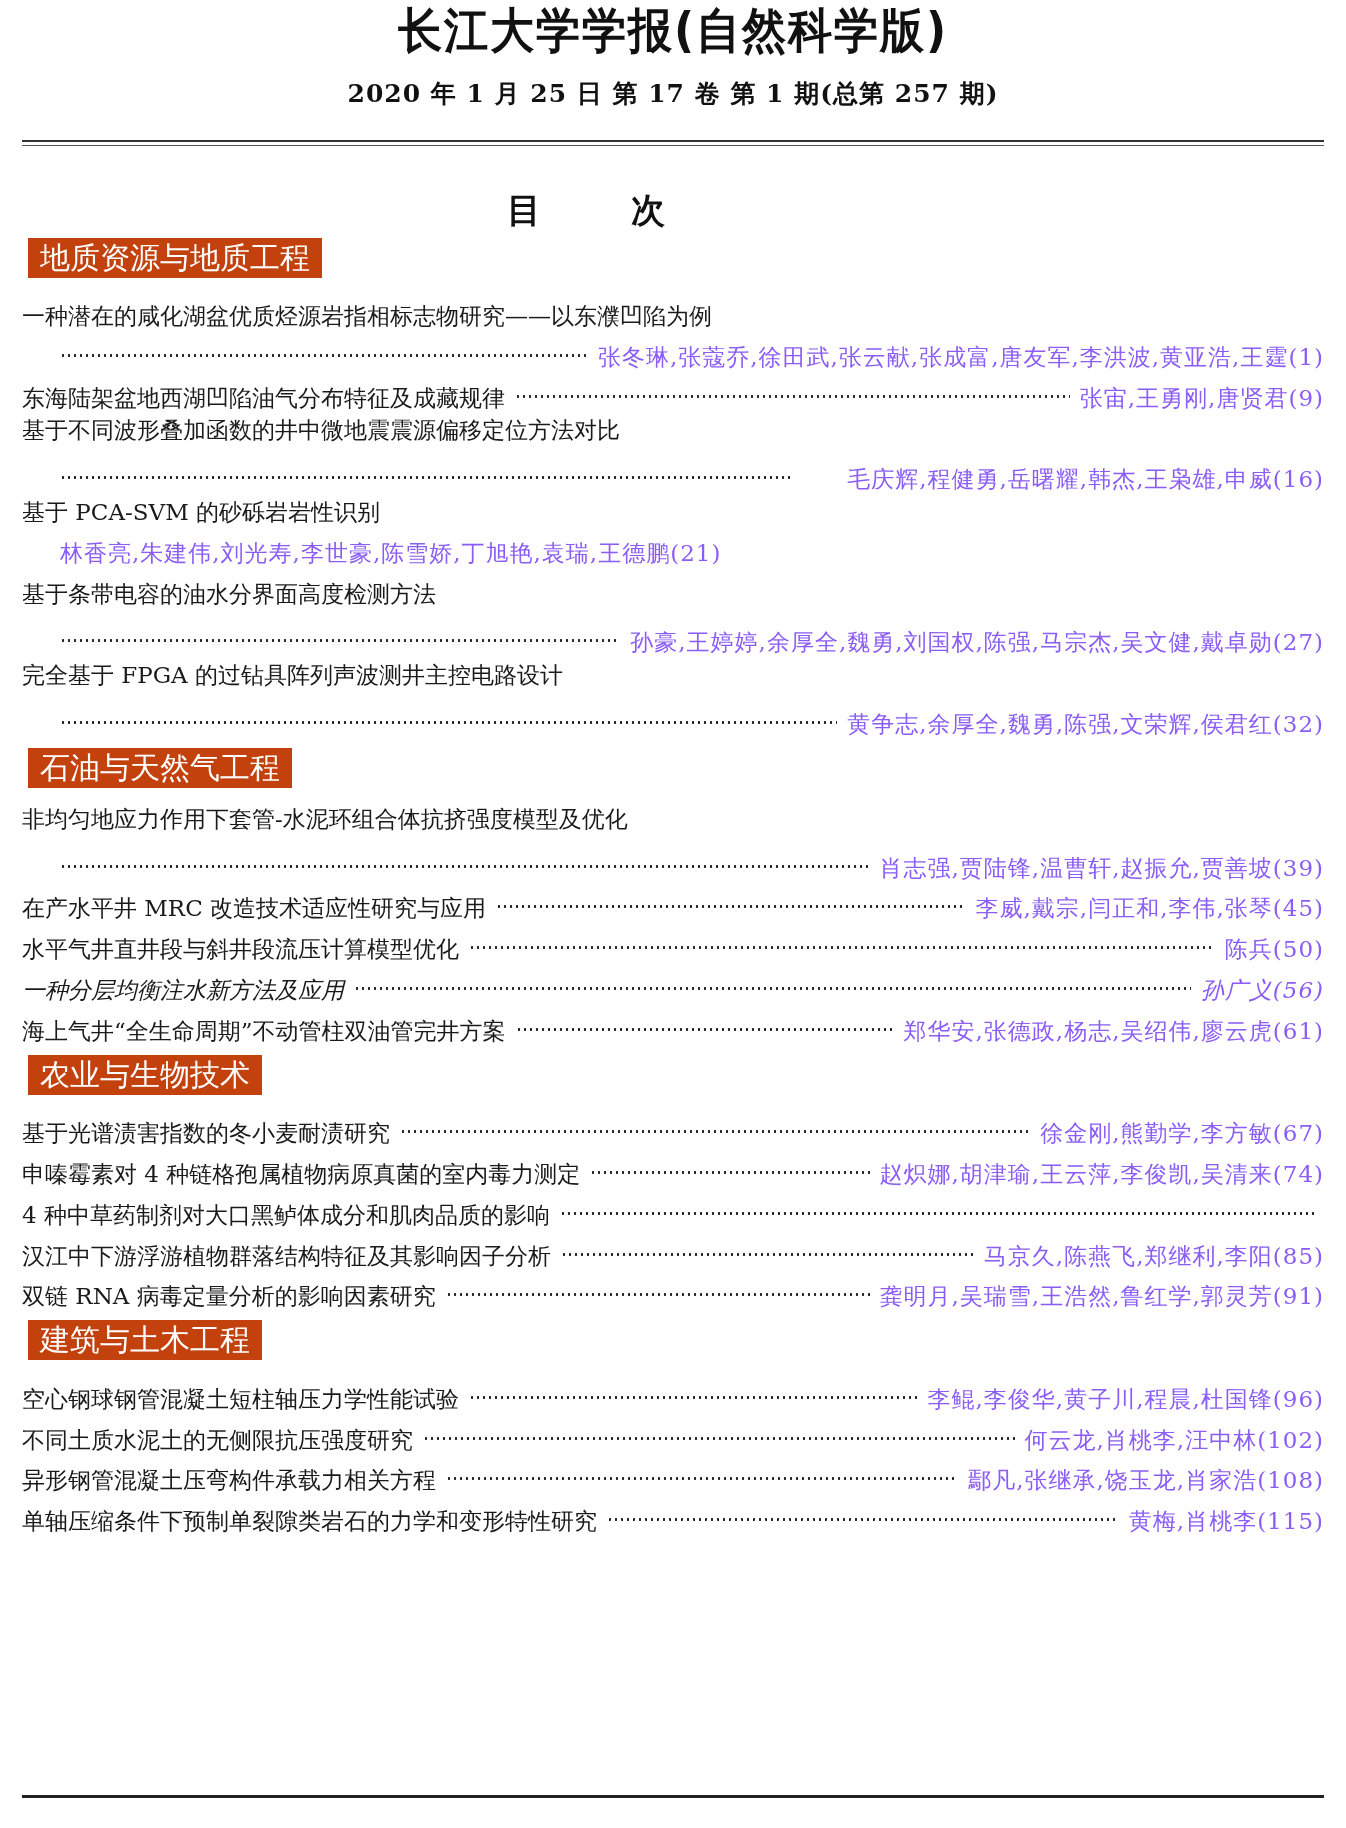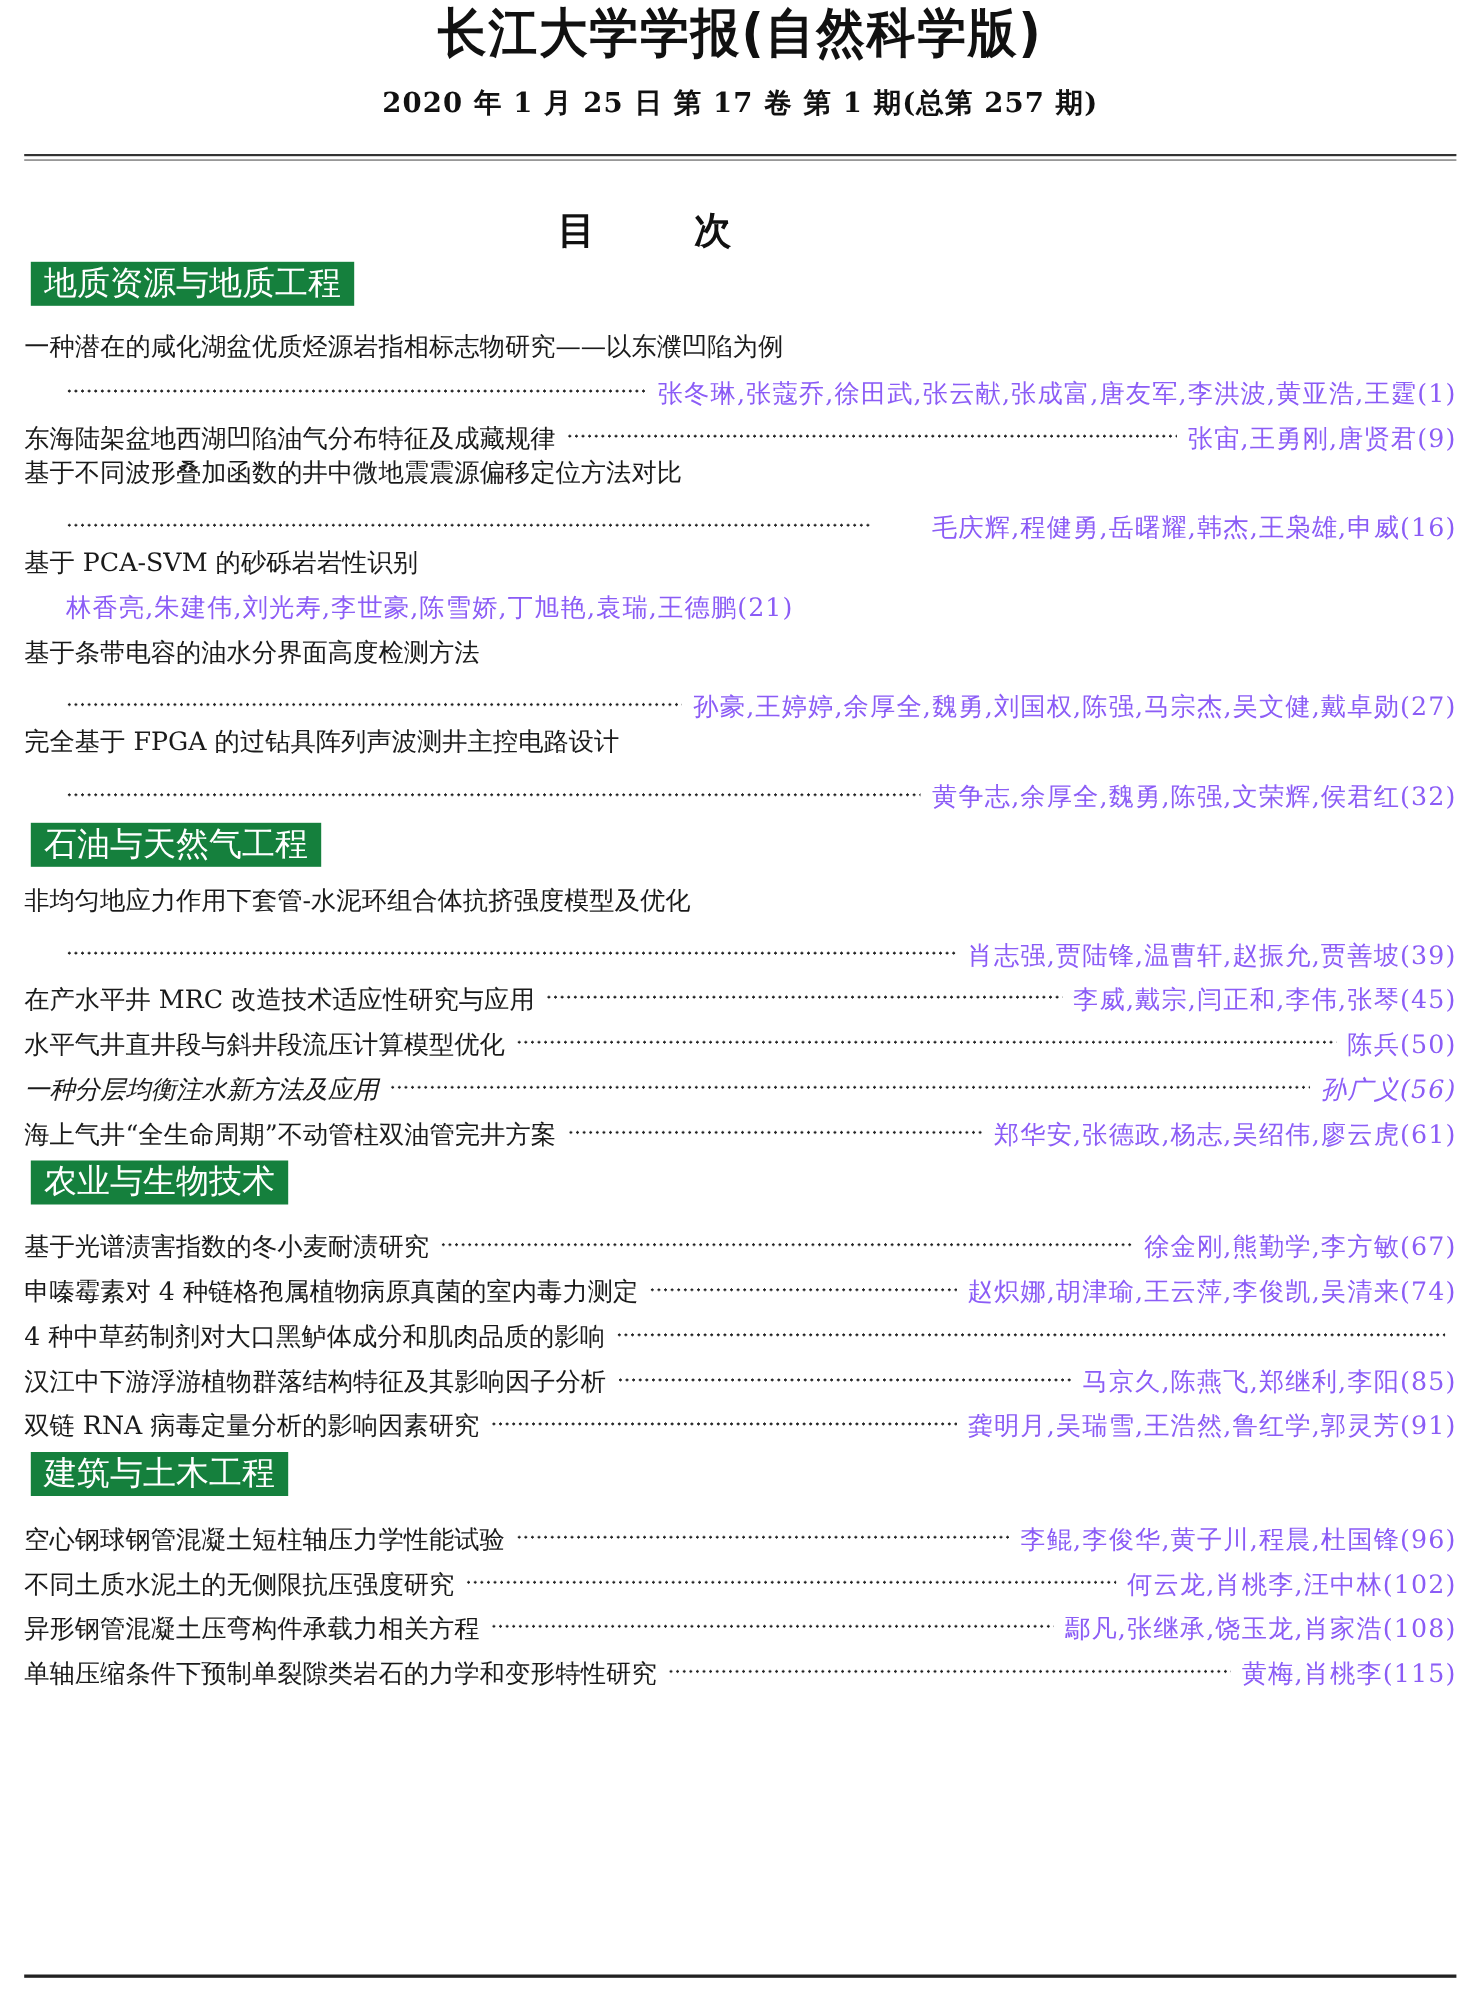--- a/index.html
+++ b/index.html
@@ -52,21 +52,21 @@
       color: #111;
     }
     .toc-title span { display: inline-block; }
     .toc-title .gap { width: 90px; }
 
     .section-badge {
       position: absolute;
       left: 28px;
       height: 40px;
       padding: 0 12px;
-      background: #15803d;
+      background: #c2410c;
       color: #ffffff;
       font-family: "DejaVu Sans", "Liberation Sans", sans-serif;
       font-size: 30px;
       line-height: 40px;
       white-space: nowrap;
     }
 
     .entry-line {
       position: absolute;
       left: 22px;

